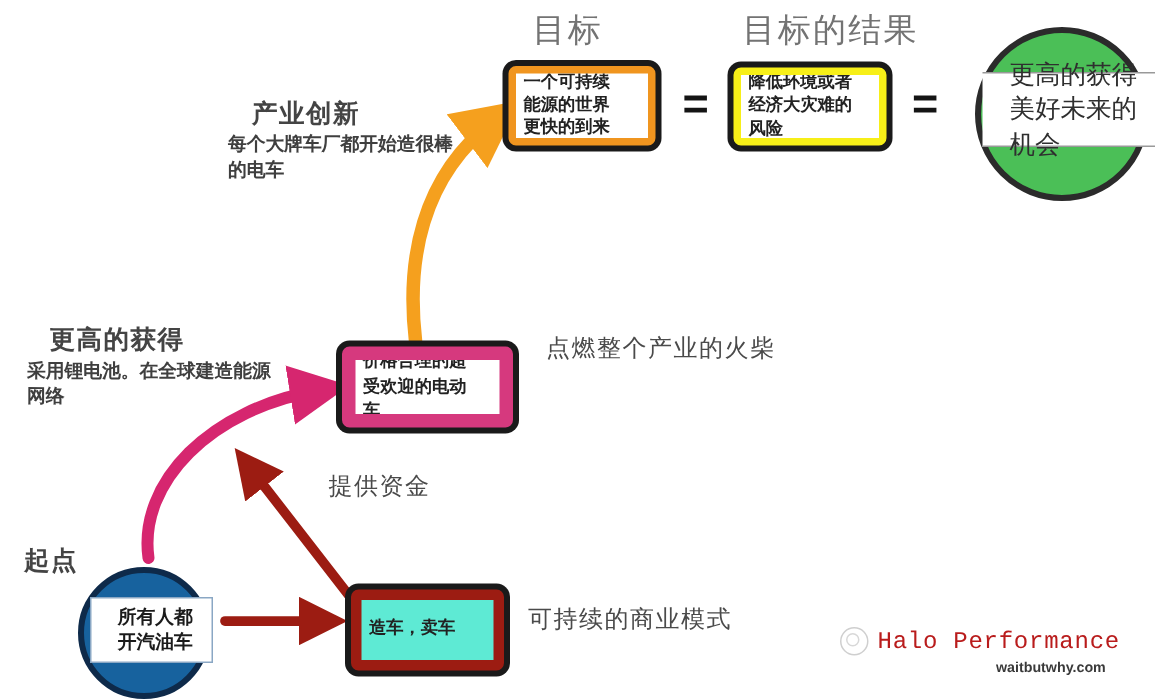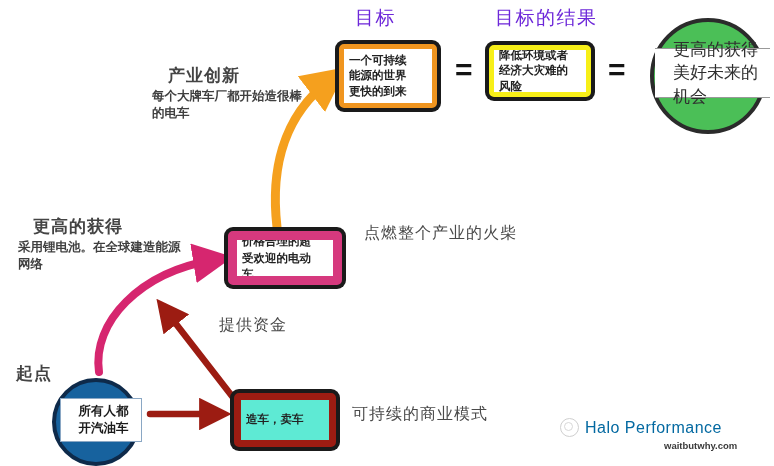--- a/index.html
+++ b/index.html
@@ -45,22 +45,22 @@
     color: #3f3f3f;
     white-space: normal;
     line-height: 1.35;
   }
   .lbl-side {
     font-size: 16px;
     color: #4a4a4a;
     letter-spacing: 1px;
   }
   .lbl-top {
-    font-size: 19px;
-    color: #6d28d9;
+    font-size: 22px;
+    color: #737373;
     letter-spacing: 1.5px;
   }
 
   
   .node-box {
     position: absolute;
     box-sizing: border-box;
     display: flex;
     align-items: center;
     justify-content: center;
@@ -81,21 +81,21 @@
   }
   .node-box .txt {
     font-size: 11.5px;
     line-height: 1.32;
     color: #222222;
     font-weight: bold;
     white-space: pre-line;
   }
 
   
-  #box-goal { left: 335px; top: 40px; width: 106px; height: 72px; }
+  #box-goal { left: 335px; top: 40px; width: 106px; height: 61px; }
   #box-goal > .inner { border: 5px solid #f0951f; background: #ffffff; }
 
   
   #box-result { left: 485px; top: 41px; width: 110px; height: 60px; }
   #box-result > .inner { border: 5px solid #f7ef18; background: #ffffff; }
 
   
   #box-ev { left: 224px; top: 227px; width: 122px; height: 62px; }
   #box-ev > .inner { border: 9px solid #d6397e; background: #ffffff; }
   #box-ev .txt { line-height: 1.45; }
@@ -183,22 +183,22 @@
   #wm-logo::after {
     content: "";
     position: absolute;
     left: 3px; top: 3px;
     width: 7px; height: 7px;
     border-radius: 50%;
     border: 1.3px solid #d8d8d8;
   }
   #wm-text {
     font-size: 16px;
-    color: #0369a1;
-    font-family: Liberation Sans, sans-serif;
+    color: #b91c1c;
+    font-family: Liberation Mono, monospace;
     letter-spacing: 0.5px;
   }
   #wm-sub {
     position: absolute;
     left: 664px;
     top: 440px;
     font-size: 9.5px;
     font-weight: bold;
     color: #3a3a3a;
     font-family: "Liberation Sans", sans-serif;

